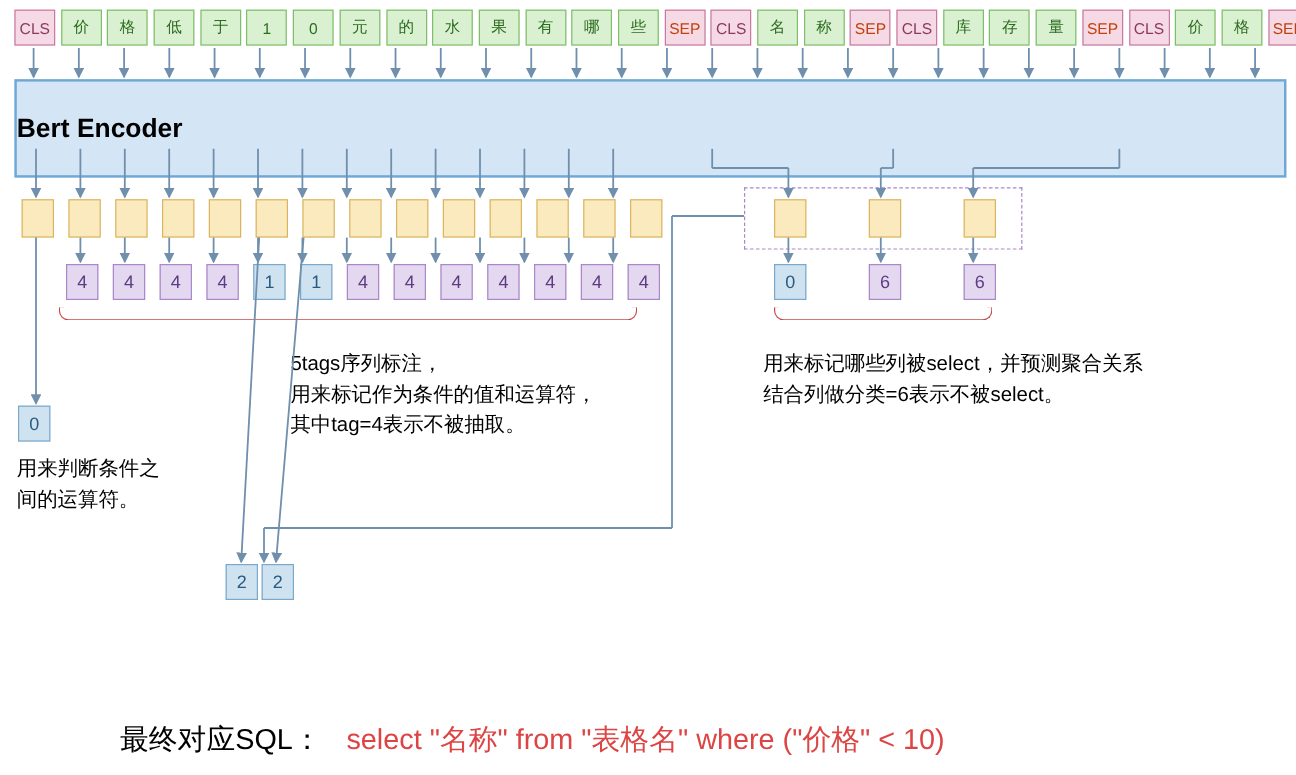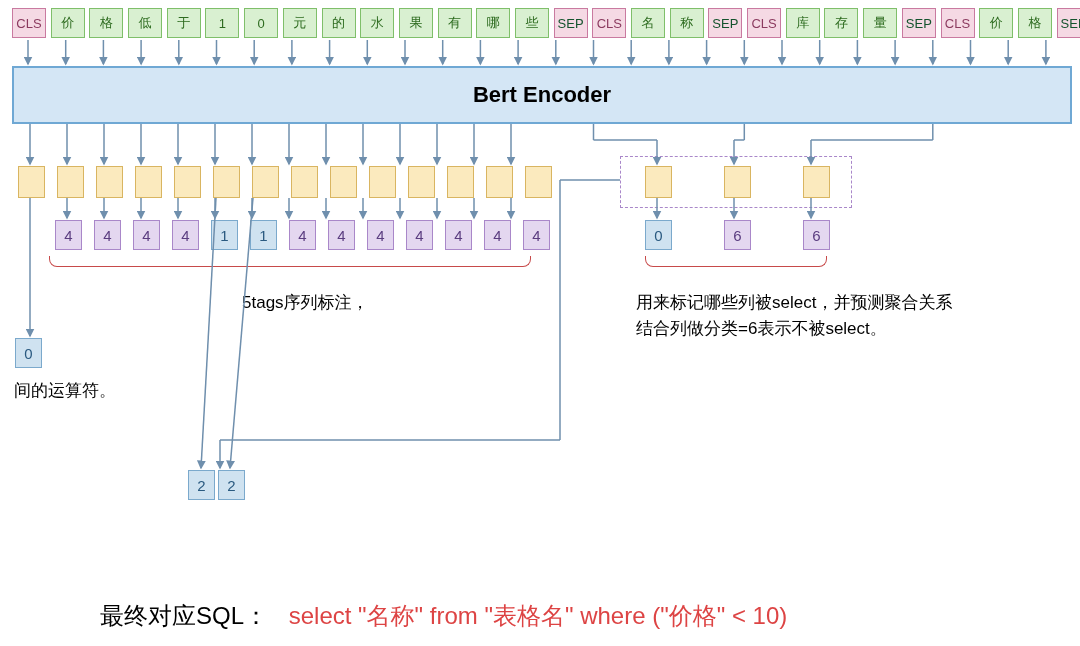--- a/index.html
+++ b/index.html
@@ -1,20 +1,20 @@
 <!DOCTYPE html>
 <html><head>
 <meta charset="utf-8">
 <style>
 body{margin:0;font-family:sans-serif;background:#fff;width:1080px;height:646px;position:relative}
 .tok{display:inline-flex;align-items:center;justify-content:center;width:34px;height:30px;font-size:13px;border:1px solid;box-sizing:border-box}
 .cls{background:#f5d9e4;border-color:#c97aa0;color:#8b3a5f}
-.sep{background:#f5d9e4;border-color:#c97aa0;color:#14532d}
+.sep{background:#f5d9e4;border-color:#c97aa0;color:#c2410c}
 .chr{background:#d9f0d1;border-color:#7fbf6a;color:#2d6b1f}
-.enc{background:#d4e6f5;border:2px solid #6fa8d4;text-align:center;font-size:22px;font-weight:600;padding:14px 0}
+.enc{background:#d4e6f5;border:2px solid #6fa8d4;text-align:left;font-size:22px;font-weight:600;padding:26px 0}
 .emb{display:inline-block;width:25px;height:30px;background:#fbeabe;border:1px solid #d9b561;margin:0 6px}
 .tag{display:inline-flex;align-items:center;justify-content:center;width:25px;height:28px;border:1px solid;font-size:15px;margin:0 6px}
 .tagP{background:#e4d7f0;border-color:#a987c9;color:#5b3d80}
 .tagB{background:#cfe2f0;border-color:#7ba9cc;color:#2a5a80}
 .row{display:flex;position:absolute}
 .desc{font-size:17px;line-height:1.5}
 .brace{position:absolute;border-bottom:1.5px solid #c74a4a;border-left:1.5px solid #c74a4a;border-right:1.5px solid #c74a4a;border-radius:0 0 8px 8px;height:10px}
 svg{position:absolute;top:0;left:0;pointer-events:none}
 </style>
 </head>
@@ -106,24 +106,27 @@
 
 <div class="row" style="left:188px;top:470px;gap:3px" id="tc">
     <span class="tag tagB" style="margin: 0px;">2</span>
     <span class="tag tagB" style="margin: 0px;">2</span>
   </div>
 
 <div class="brace" style="left:49px;top:256px;width:480px"></div>
 <div class="brace" style="left:645px;top:256px;width:180px"></div>
 
 <div class="desc" style="position:absolute;left:14px;top:378px">
+    <div>用来判断条件之</div>
     <div>间的运算符。</div>
 </div>
 <div class="desc" style="position:absolute;left:242px;top:290px">
 <div>5tags序列标注，</div>
+    <div>用来标记作为条件的值和运算符，</div>
+    <div>其中tag=4表示不被抽取。</div>
 </div>
 <div class="desc" style="position:absolute;left:178px;top:510px">
 </div>
 <div class="desc" style="position:absolute;left:636px;top:290px">
     <div>用来标记哪些列被select，并预测聚合关系</div>
     <div>结合列做分类=6表示不被select。</div>
 </div>
 
 <div style="position:absolute;left:100px;top:600px;font-size:24px">
 <span>最终对应SQL：</span>

